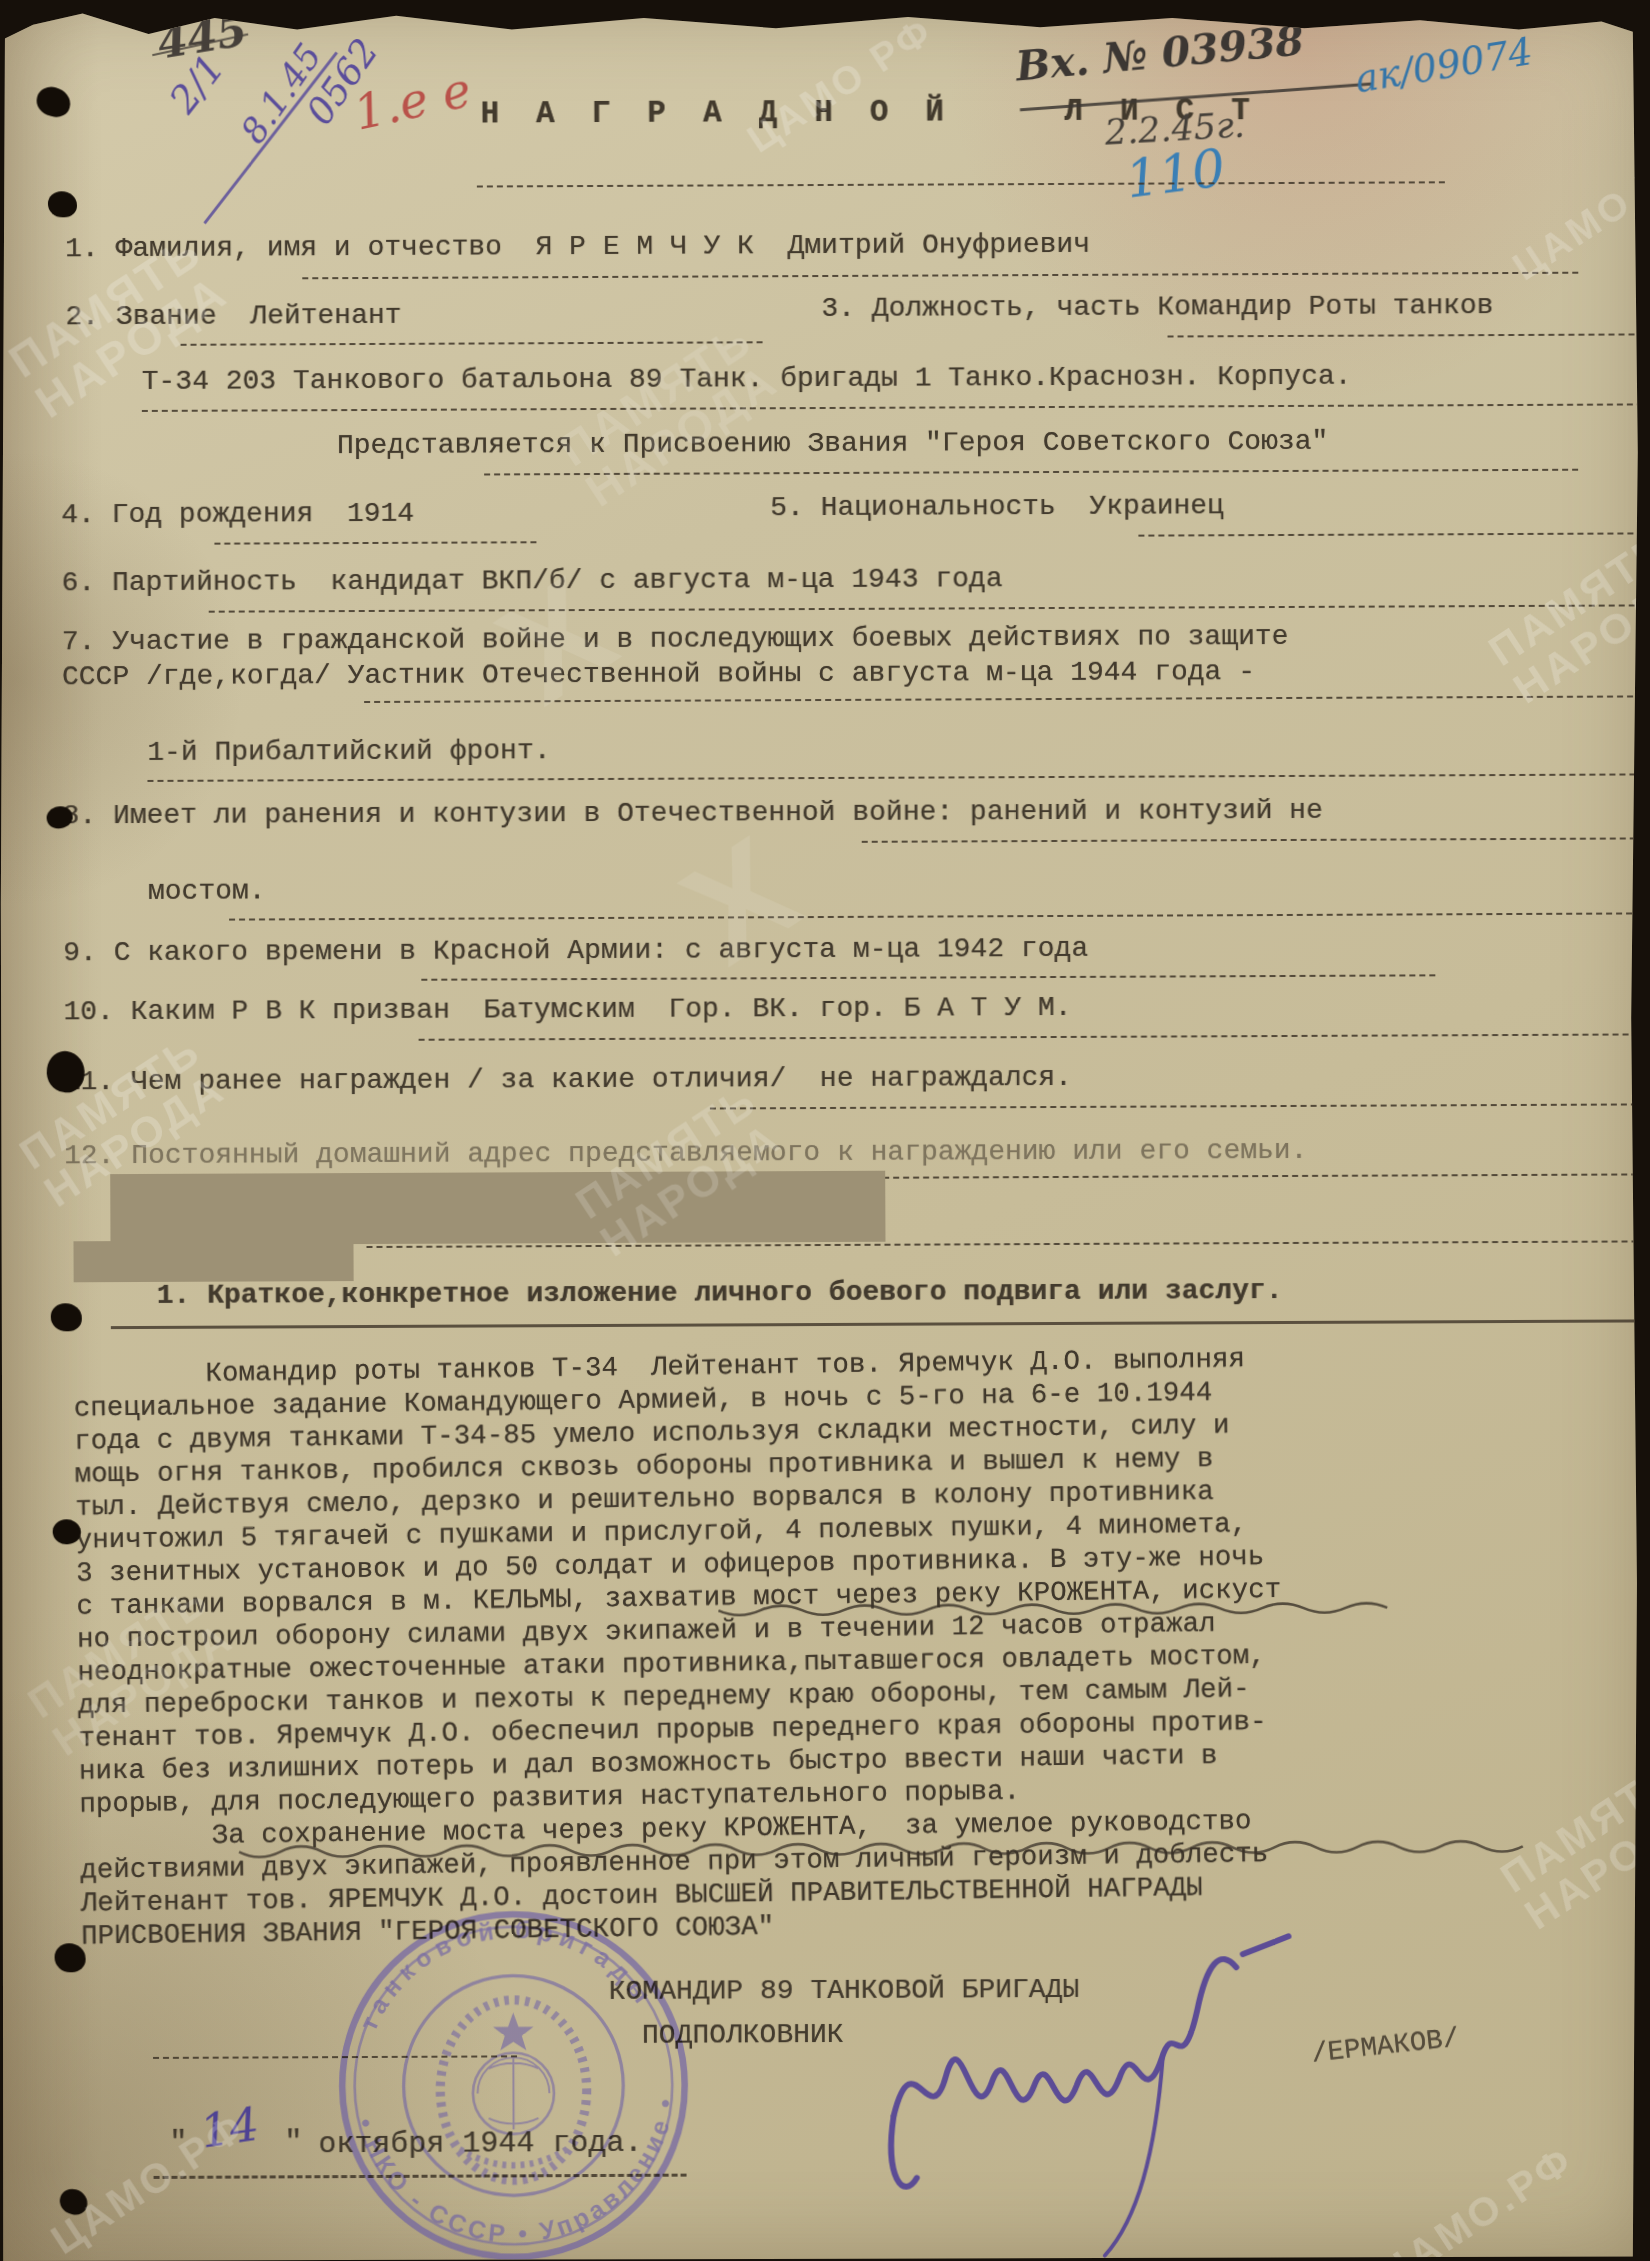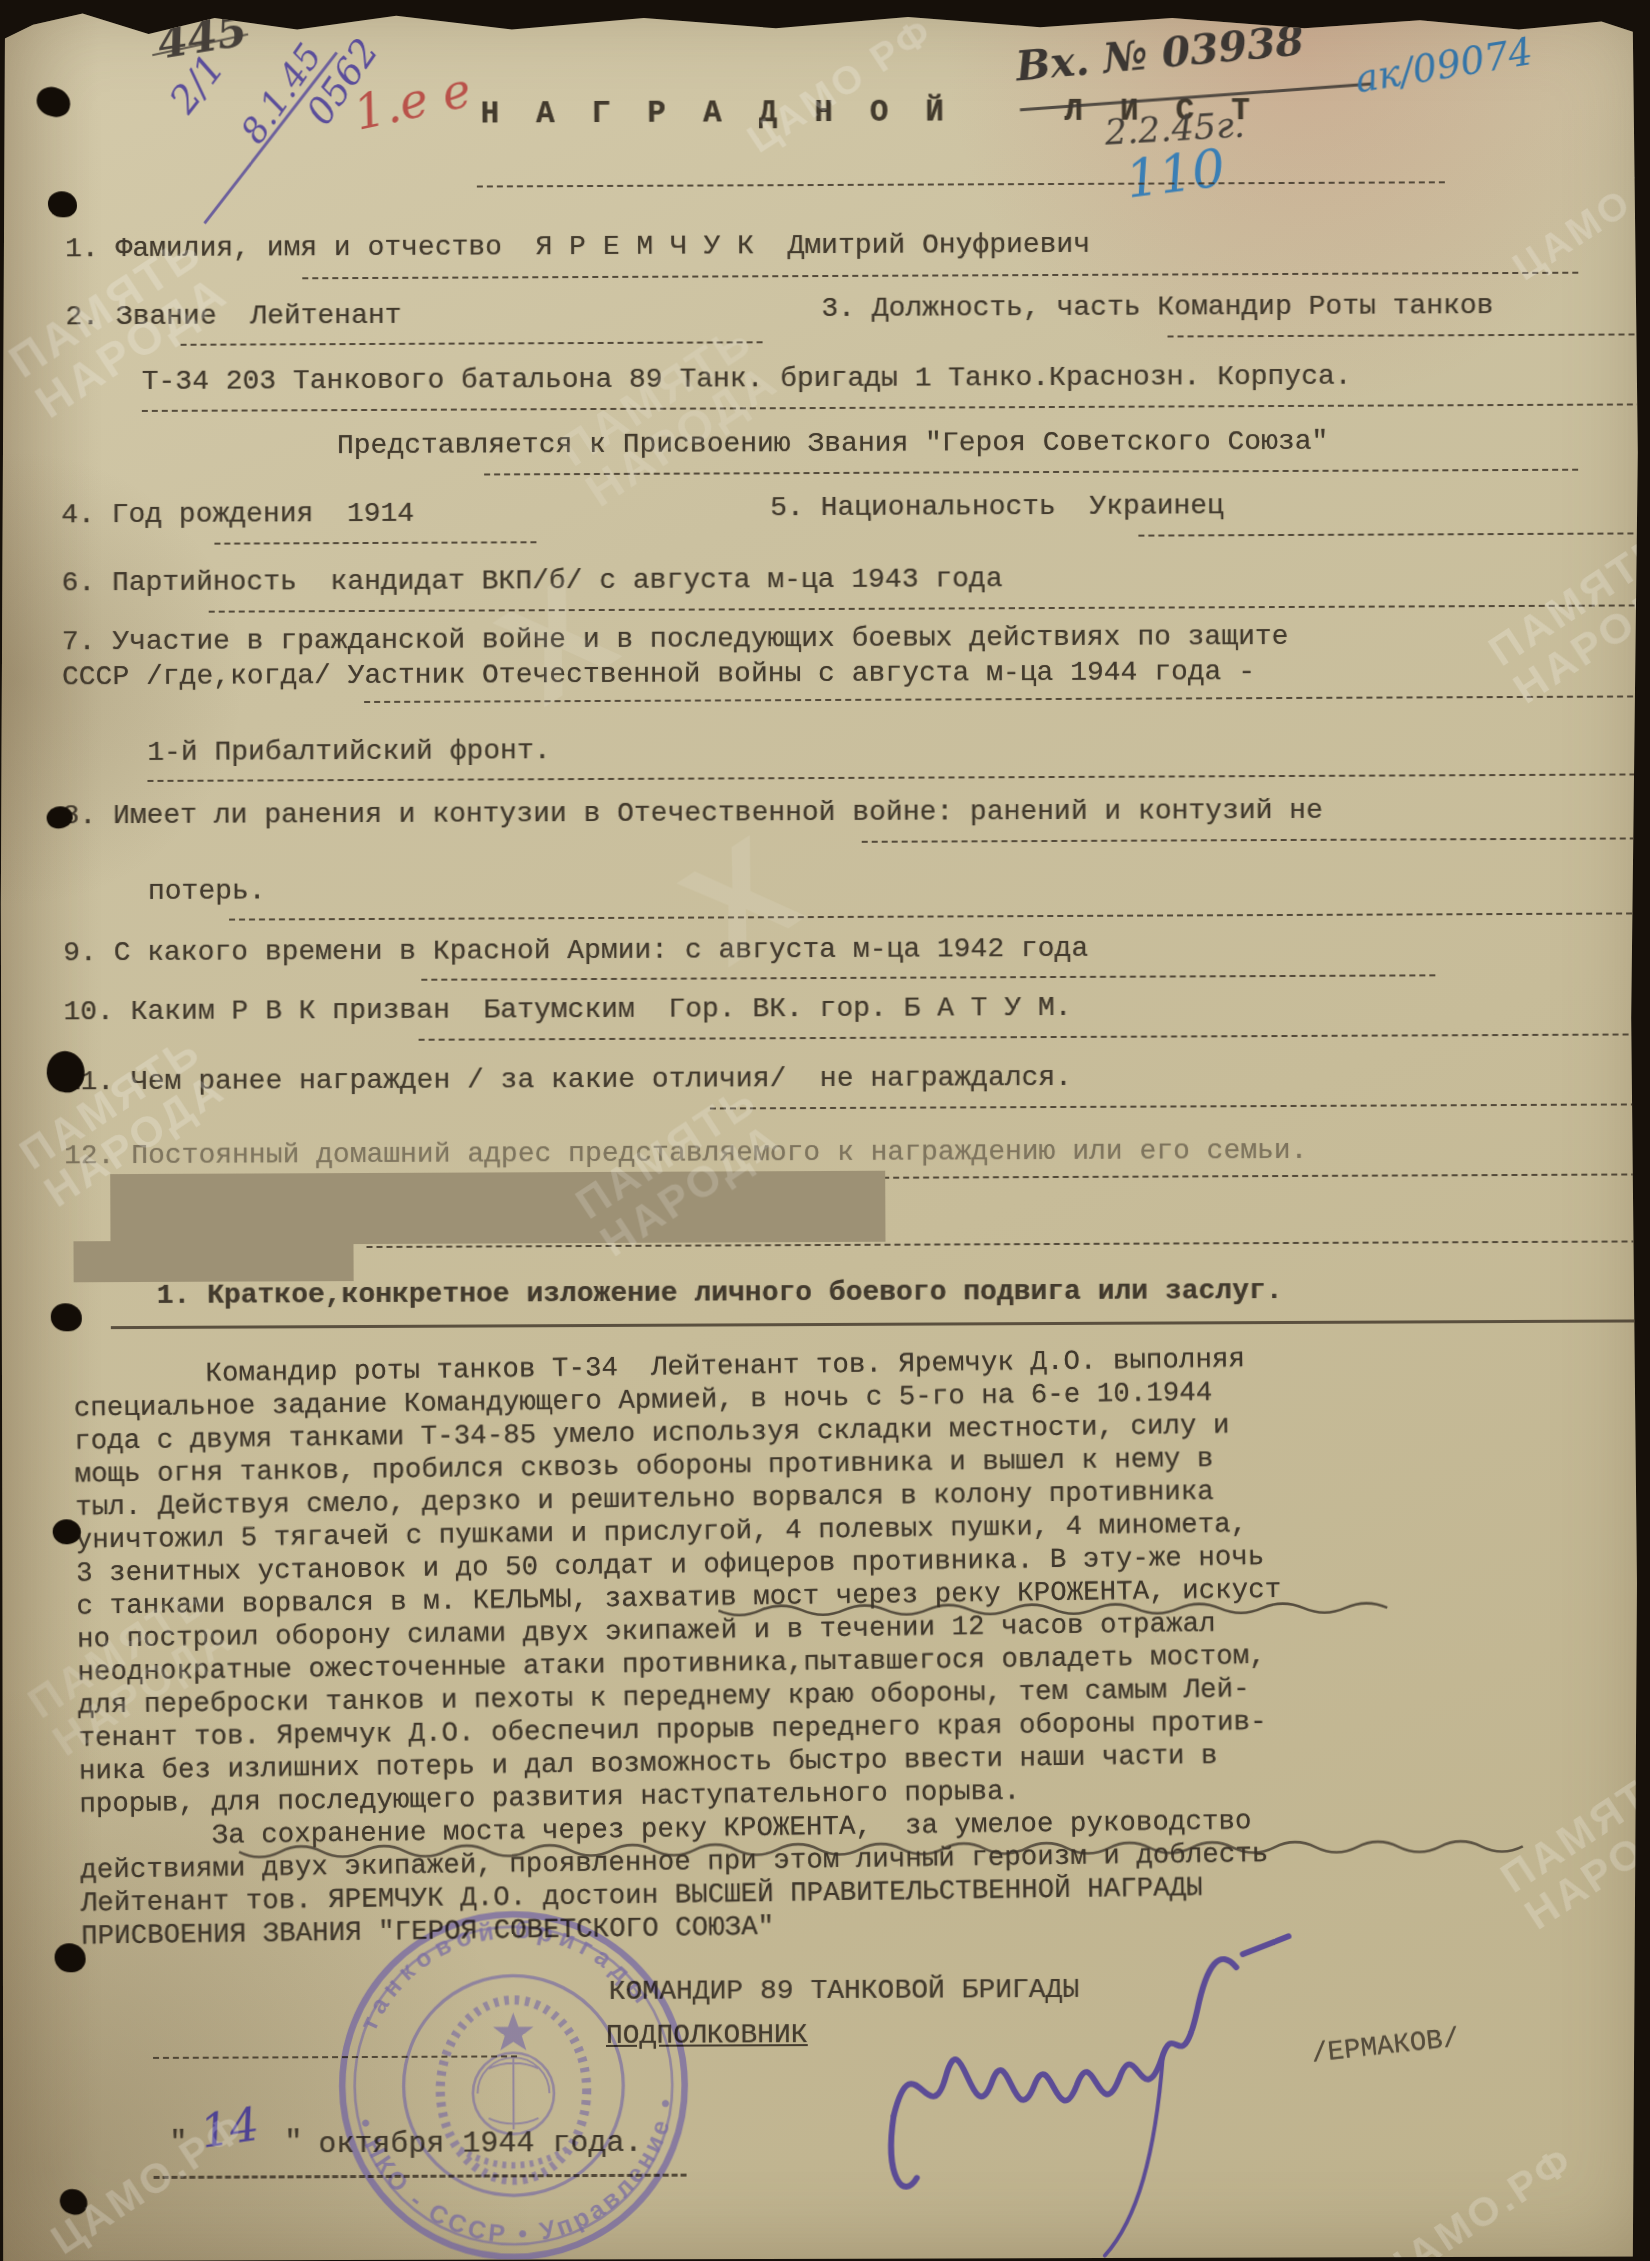--- a/index.html
+++ b/index.html
@@ -78,21 +78,21 @@
       <div class="dash" style="left:211px;top:608px;width:1436px;"></div>
 
       <div class="t" style="left:64px;top:623px;">7. Участие в гражданской войне и в последующих боевых действиях по защите</div>
       <div class="t" style="left:64px;top:658px;">СССР /где,когда/ Уастник Отечественной войны с августа м-ца 1944 года -</div>
       <div class="dash" style="left:366px;top:699px;width:1279px;"></div>
       <div class="t" style="left:149px;top:734px;">1-й Прибалтийский фронт.</div>
       <div class="dash" style="left:149px;top:777px;width:1498px;"></div>
 
       <div class="t" style="left:64px;top:797px;">8. Имеет ли ранения и контузии в Отечественной войне: ранений и контузий не</div>
       <div class="dash" style="left:863px;top:841px;width:784px;"></div>
-      <div class="t" style="left:149px;top:873px;">потерь.</div>
+      <div class="t" style="left:149px;top:873px;">мостом.</div>
       <div class="dash" style="left:230px;top:916px;width:1413px;"></div>
 
       <div class="t" style="left:64px;top:934px;">9. С какого времени в Красной Армии: с августа м-ца 1942 года</div>
       <div class="dash" style="left:422px;top:977px;width:1014px;"></div>
 
       <div class="t" style="left:64px;top:993px;">10. Каким Р В К призван  Батумским  Гор. ВК. гор. Б А Т У М.</div>
       <div class="dash" style="left:419px;top:1037px;width:1230px;"></div>
 
       <div class="t" style="left:64px;top:1063px;">11. Чем ранее награжден / за какие отличия/  не награждался.</div>
       <div class="dash" style="left:710px;top:1107px;width:937px;"></div>
@@ -128,21 +128,21 @@
       </div>
 
       <svg width="680" height="19.6" style="left:716px;top:1601px;" viewBox="0 0 1040 30">
         <path d="M0,14 q 32,14 64,0 t 64,0 t 64,0 t 64,0 t 64,0 t 64,0 t 64,0 t 64,0 t 64,0 t 64,0 t 64,0 t 64,0 t 64,0 t 64,0 t 64,0 t 64,0" stroke="rgba(58,50,40,.8)" stroke-width="4" fill="none"></path>
       </svg>
       <svg width="1308" height="22" style="left:229px;top:1839px;" viewBox="0 0 2000 34">
         <path d="M0,16 q 32,16 64,0 t 64,0 t 64,0 t 64,0 t 64,0 t 64,0 t 64,0 t 64,0 t 64,0 t 64,0 t 64,0 t 64,0 t 64,0 t 64,0 t 64,0 t 64,0 t 64,0 t 64,0 t 64,0 t 64,0 t 64,0 t 64,0 t 64,0 t 64,0 t 64,0 t 64,0 t 64,0 t 64,0 t 64,0 t 64,0 t 64,0" stroke="rgba(58,50,40,.75)" stroke-width="4" fill="none"></path>
       </svg>
 
       <div class="t" style="left:605px;top:1975px;">КОМАНДИР 89 ТАНКОВОЙ БРИГАДЫ</div>
-      <div class="t" style="left:602px;top:2019px;text-decoration:underline;">ПОДПОЛКОВНИК</div>
+      <div class="t" style="left:638px;top:2019px;">ПОДПОЛКОВНИК</div>
       <div class="dash" style="left:149px;top:2054px;width:364px;"></div>
       <div class="t" style="left:1307px;top:2033px;font-size:27.5px;transform:rotate(-6deg);opacity:.85;">/ЕРМАКОВ/</div>
 
       <svg width="432" height="340" style="left:863px;top:1920px;" viewBox="0 0 660 520">
         <g stroke="#4e3e97" stroke-width="9" fill="none" stroke-linecap="round" opacity="0.88">
           <path d="M 40,300 C 25,395 55,430 75,395"></path>
           <path d="M 40,300 C 70,180 95,330 120,240 C 145,150 160,330 190,250 C 215,180 225,330 255,255 C 280,190 290,330 320,255 C 345,185 355,320 385,245 C 410,175 420,300 450,215 C 470,150 480,250 505,140 C 520,70 540,45 565,75"></path>
           <path d="M 452,212 C 440,360 412,460 362,515" stroke-width="6"></path>
           <path d="M 575,55 L 645,28"></path>
         </g>

